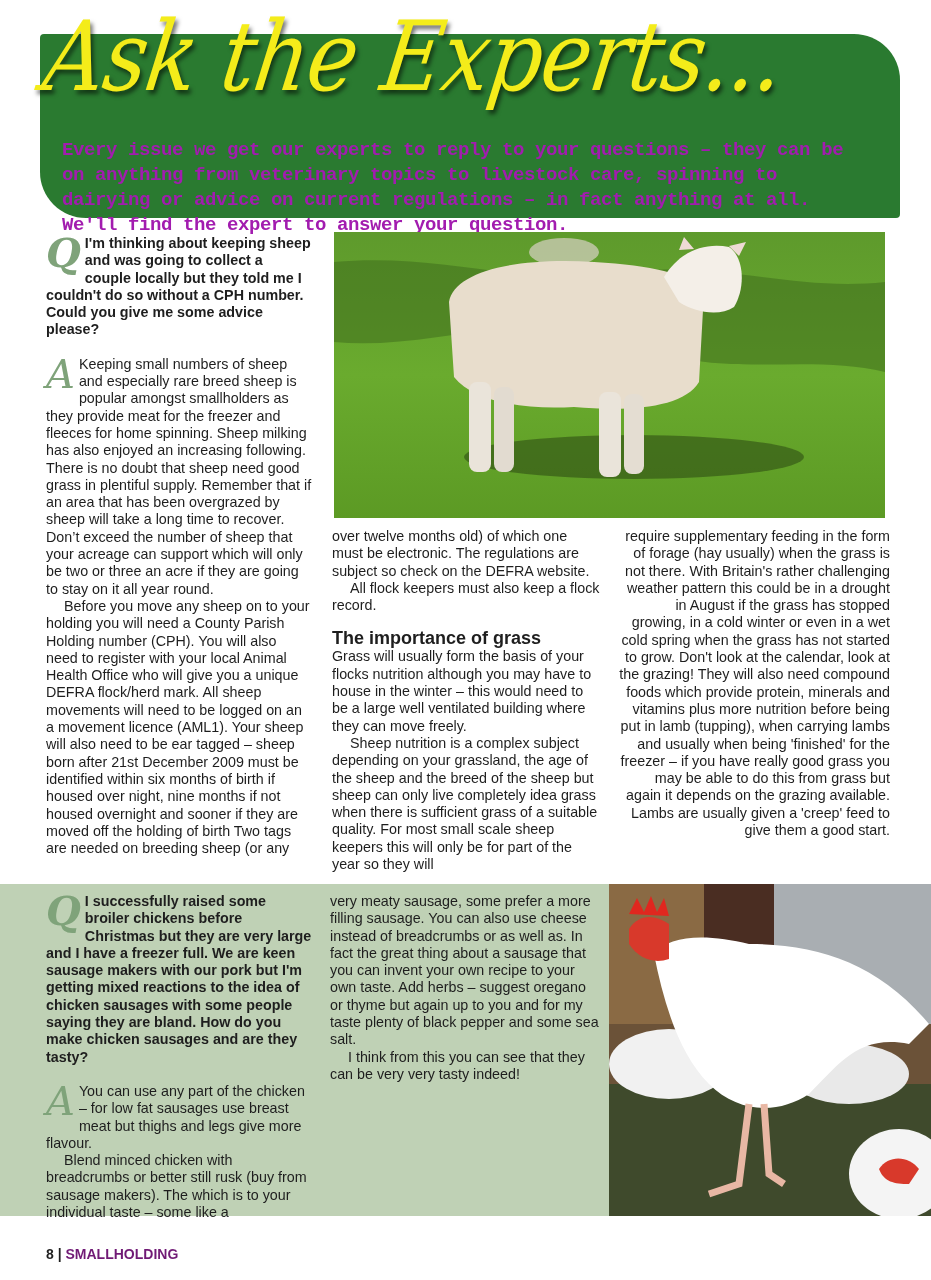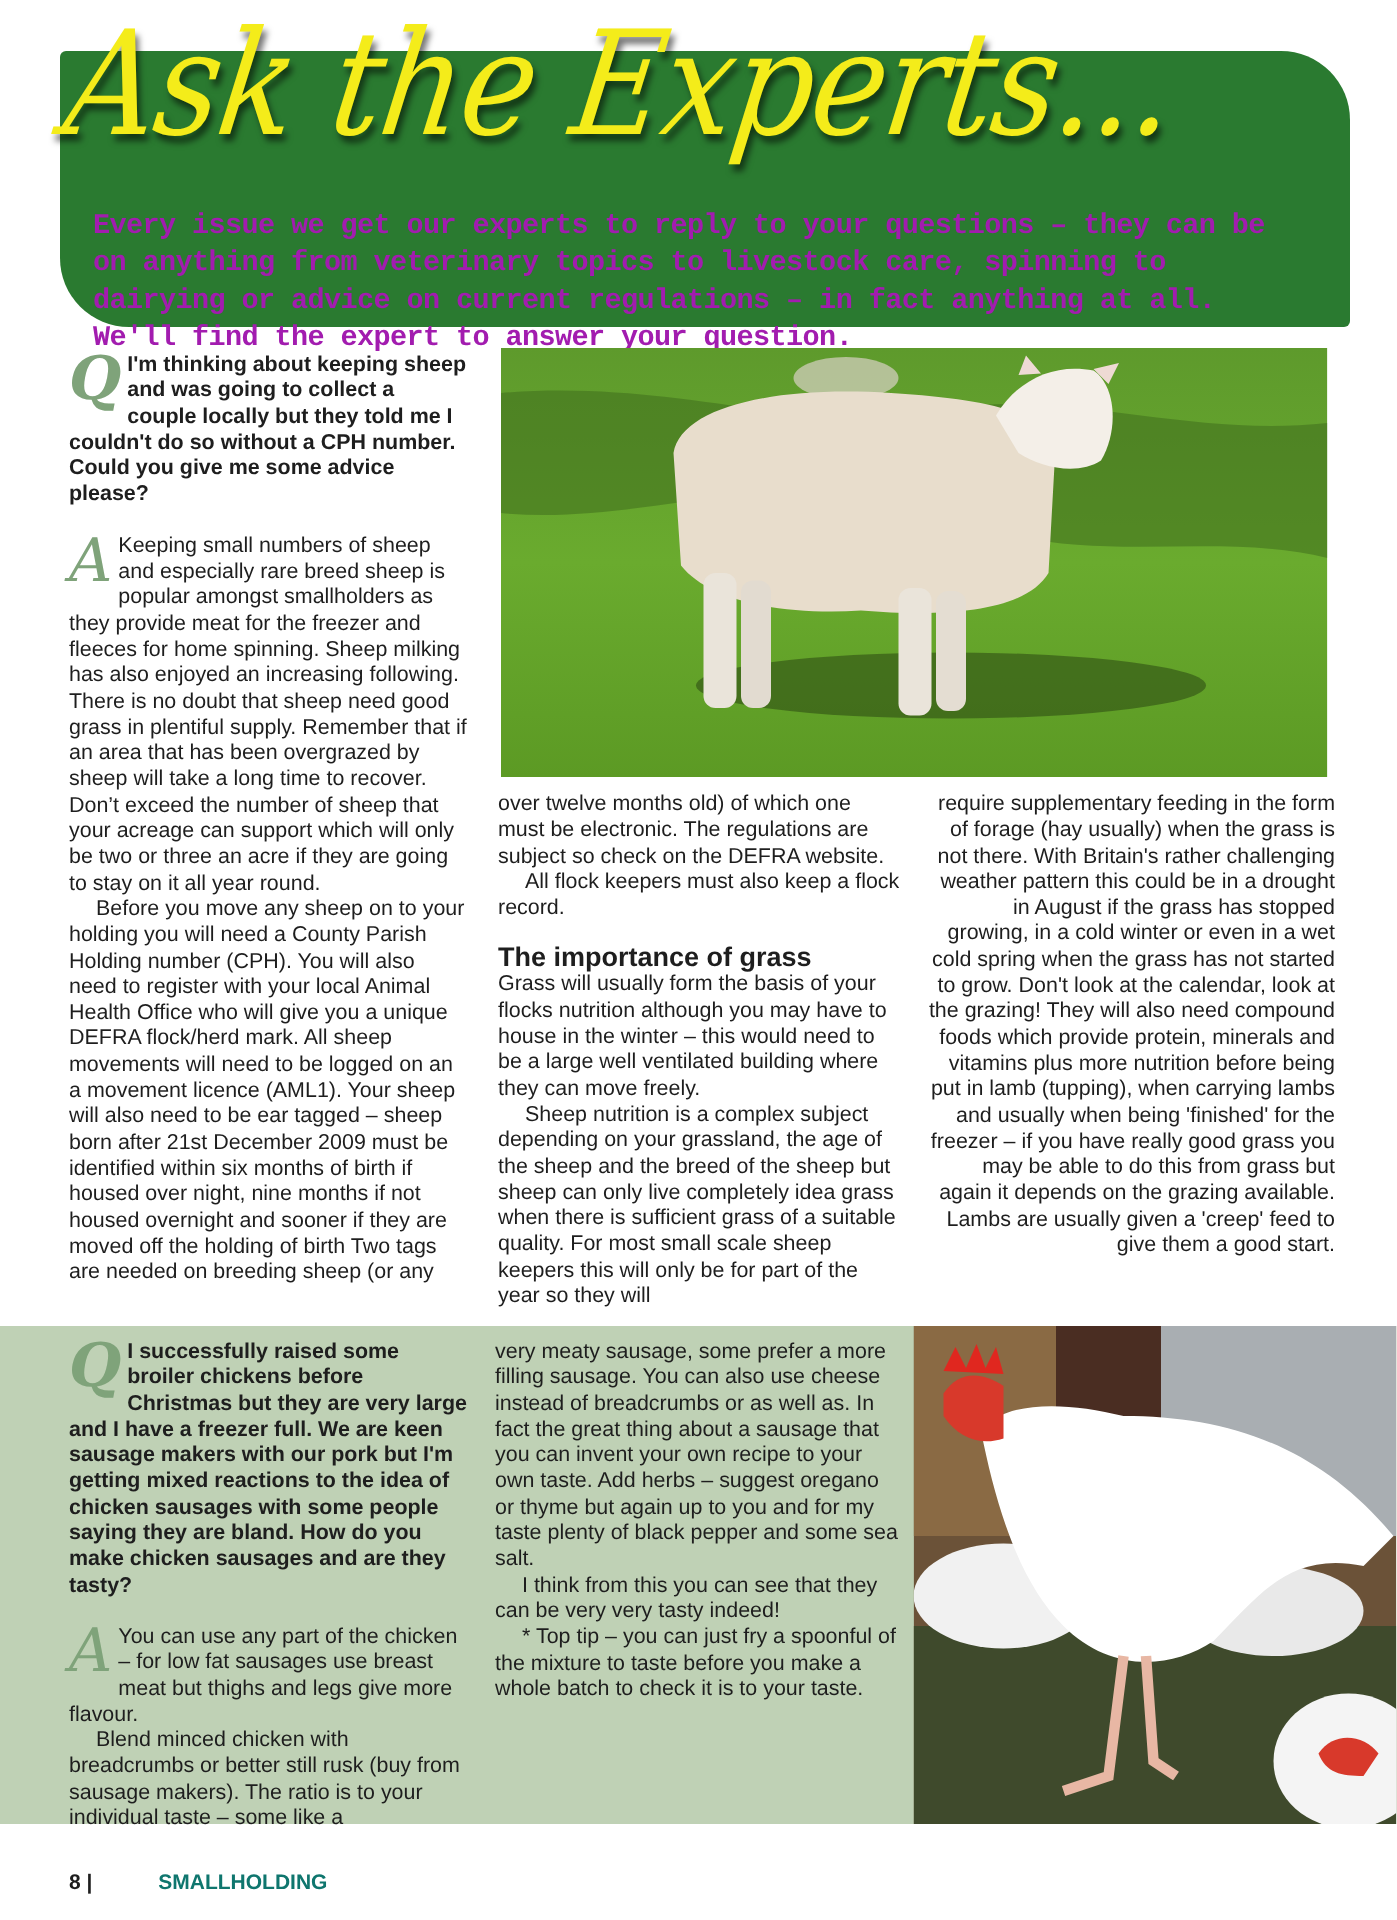--- a/index.html
+++ b/index.html
@@ -45,21 +45,21 @@
 
   .green-band {
     position: absolute; left: 0; top: 884px; width: 931px; height: 332px;
     background: #bfd1b5;
   }
 
   .footer {
     position: absolute; left: 46px; top: 1246px; font-weight: bold; font-size: 14px;
   }
   .footer .num { color: #1e1e1e; }
-  .footer .brand { color: #0f766e; margin-left: 40px; }
+  .footer .brand { color: #701a75; }
 </style>
 </head>
 <body>
 
 <div class="banner"></div>
 <div class="banner-title">Ask the Experts...</div>
 <div class="banner-intro">Every issue we get our experts to reply to your questions – they can be on anything from veterinary topics to livestock care, spinning to dairying or advice on current regulations – in fact anything at all.   We'll find the expert to answer your question.</div>
 
 <div class="photo" style="left:334px;top:232px;width:551px;height:286px;">
   <svg viewBox="0 0 551 286" preserveAspectRatio="none">
@@ -128,26 +128,25 @@
 </div>
 
 <div class="col" style="left:46px;top:893px;width:266px;">
   <p class="question">
     <span class="dropcap">Q</span><span>I successfully raised some broiler chickens before Christmas but they are very large and I have a freezer full. We are keen sausage makers with our pork but I'm getting mixed reactions to the idea of chicken sausages with some people saying they are bland.  How do you make chicken sausages and are they tasty?</span>
   </p>
   <div class="gap"></div>
   <p>
     <span class="dropcap">A</span><span>You can use any part of the chicken – for low fat sausages use breast meat but thighs and legs give more flavour.</span>
   </p>
-  <p class="indent">Blend minced chicken with breadcrumbs or better still rusk (buy from sausage makers). The ratio is to your individual taste – some like a</p>
+  <p class="indent">Blend minced chicken with breadcrumbs or better still rusk (buy from sausage makers). The which is to your individual taste – some like a</p>
 </div>
 
 <div class="col" style="left:330px;top:893px;width:270px;">
   <p>very meaty sausage, some prefer a more filling sausage. You can also use cheese instead of breadcrumbs or as well as. In fact the great thing about a sausage that you can invent your own recipe to your own taste. Add herbs – suggest oregano or thyme but again up to you and for my taste plenty of black pepper and some sea salt.</p>
   <p class="indent">I think from this you can see that they can be very very tasty indeed!</p>
-  <p class="indent">* Top tip – you can just fry a spoonful of the mixture to taste before you make a whole batch to check it is to your taste.</p>
 </div>
 
 <div class="footer">
   <span class="num">8</span>
   <span class="num">|</span>
   <span class="brand">SMALLHOLDING</span>
 </div>
 
 </body></html>

